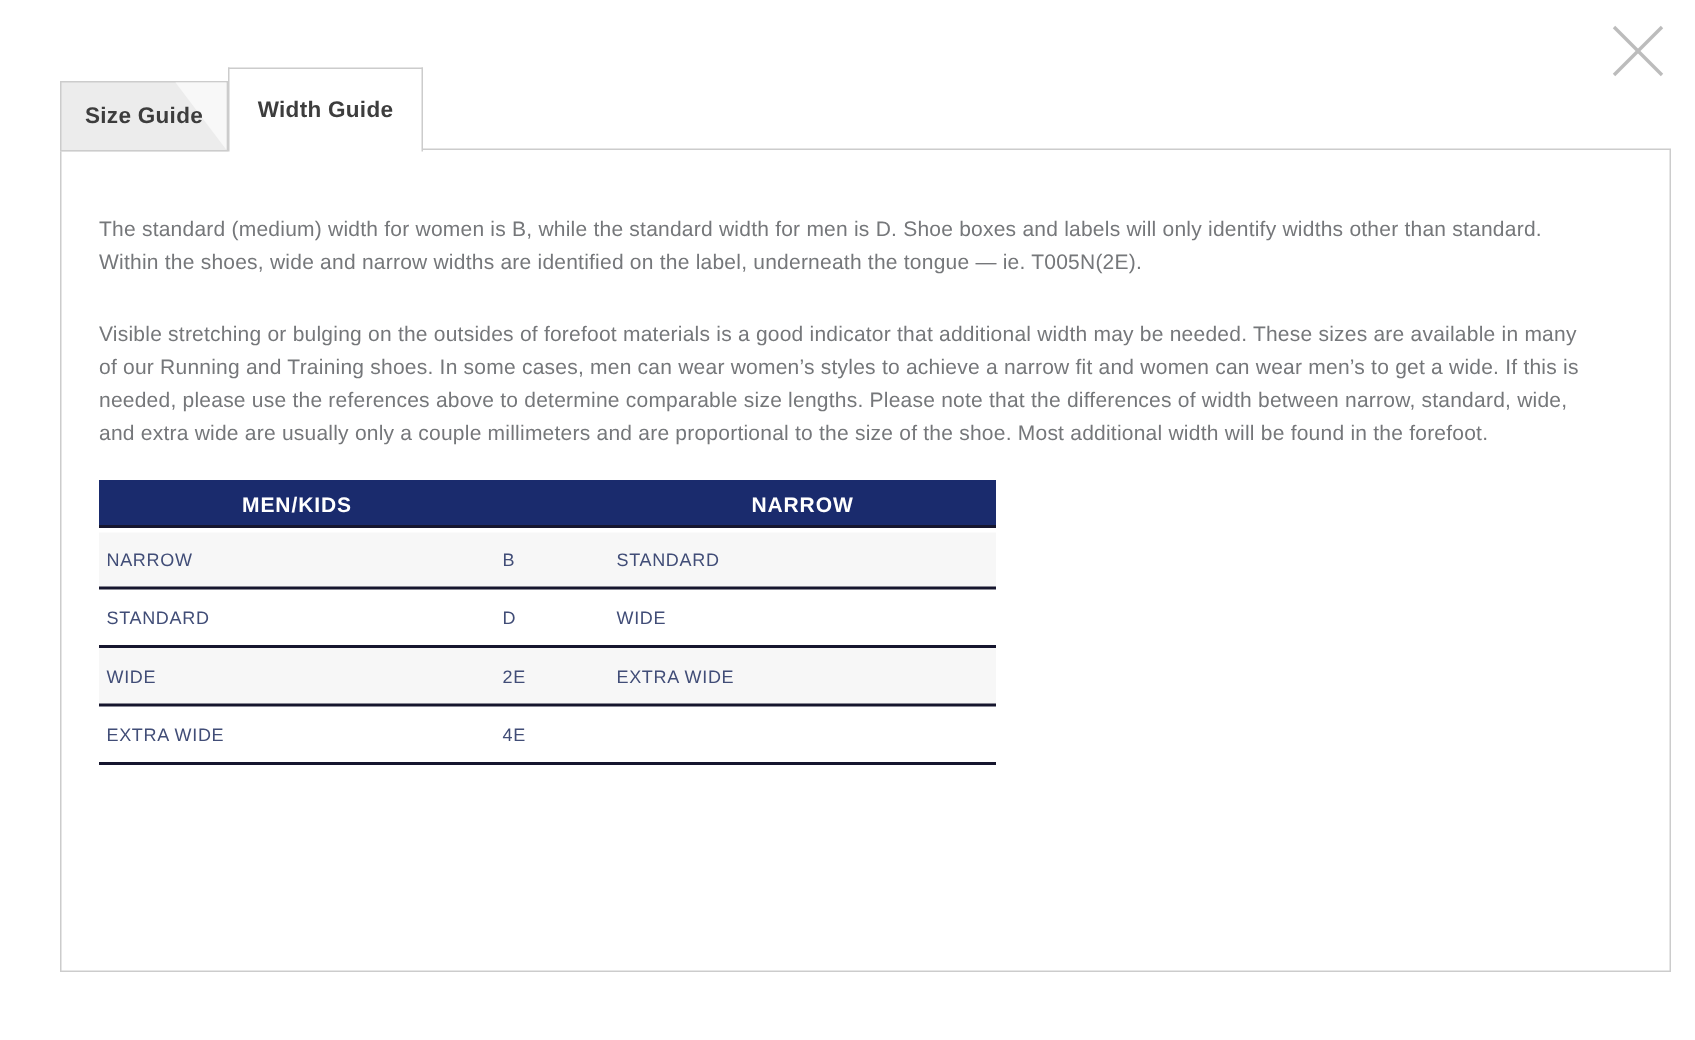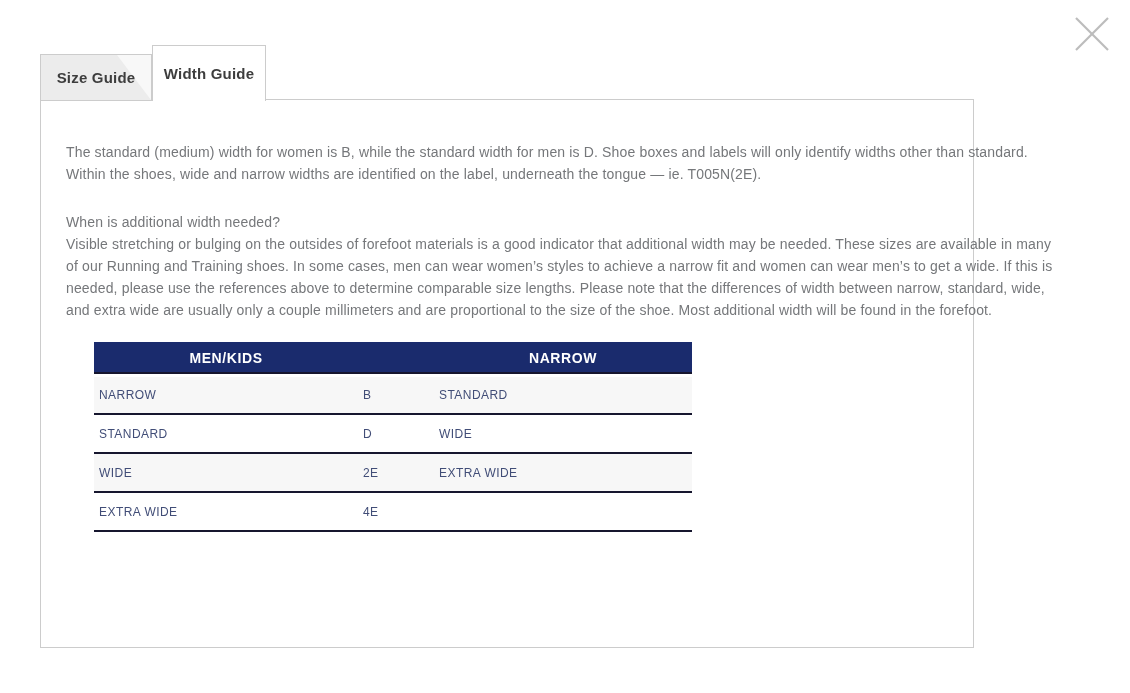--- a/index.html
+++ b/index.html
@@ -38,40 +38,39 @@
     border:1px solid var(--panel-border);
     margin-bottom:-1px;
   }
   .tab.inactive::after{
     content:"";position:absolute;top:0;right:0;
     border-style:solid;border-width:0 34px 45px 0;
     border-color:transparent #f8f8f8 transparent transparent;
   }
   .tab.inactive .tab-label{position:relative;z-index:1;}
   .tab.active{
-    width:114px;height:56px;
+    width:130px;height:56px;
     background:#ffffff;
     border:1px solid var(--panel-border);
     border-bottom:none;
     margin-bottom:-1px;
   }
   .panel{
-    position:absolute;left:40px;top:99px;width:934px;height:549px;
+    position:absolute;left:40px;top:99px;width:1074px;height:549px;
     background:#ffffff;border:1px solid var(--panel-border);
     padding:41px 38px 0 25px;z-index:1;
   }
   .copy{
     font-size:14px;line-height:22px;letter-spacing:0.15px;
     color:var(--body-text);width:988px;margin:0;
   }
   .intro{margin-bottom:26px;}
   table.width-table{
     border-collapse:collapse;margin-top:21px;width:598px;
     table-layout:fixed;
-    margin-left:28px;
   }
   .col-menkids{width:264px;}
   .col-letter{width:76px;}
   .col-women{width:258px;}
   table.width-table th{
     background:var(--table-header-bg);color:#ffffff;
     font-size:14px;font-weight:700;letter-spacing:0.6px;
     height:33px;text-align:center;padding:0;
     border-bottom:3px solid #ffffff;
     box-shadow:inset 0 -2px 0 var(--row-line);
@@ -100,21 +99,20 @@
     <div class="tab inactive">
       <span class="tab-label">Size Guide</span>
     </div>
     <div class="tab active">
       <span class="tab-label">Width Guide</span>
     </div>
   </div>
 
   <div class="panel">
     <p class="copy intro">The standard (medium) width for women is B, while the standard width for men is D. Shoe boxes and labels will only identify widths other than standard. Within the shoes, wide and narrow widths are identified on the label, underneath the tongue — ie. T005N(2E).</p>
-    <p class="copy">When is additional width needed?</p>
     <p class="copy">Visible stretching or bulging on the outsides of forefoot materials is a good indicator that additional width may be needed. These sizes are available in many of our Running and Training shoes. In some cases, men can wear women’s styles to achieve a narrow fit and women can wear men’s to get a wide. If this is needed, please use the references above to determine comparable size lengths. Please note that the differences of width between narrow, standard, wide, and extra wide are usually only a couple millimeters and are proportional to the size of the shoe. Most additional width will be found in the forefoot.</p>
 
     <table class="width-table">
       <colgroup>
         <col class="col-menkids">
         <col class="col-letter">
         <col class="col-women">
       </colgroup>
       <thead>
         <tr>

